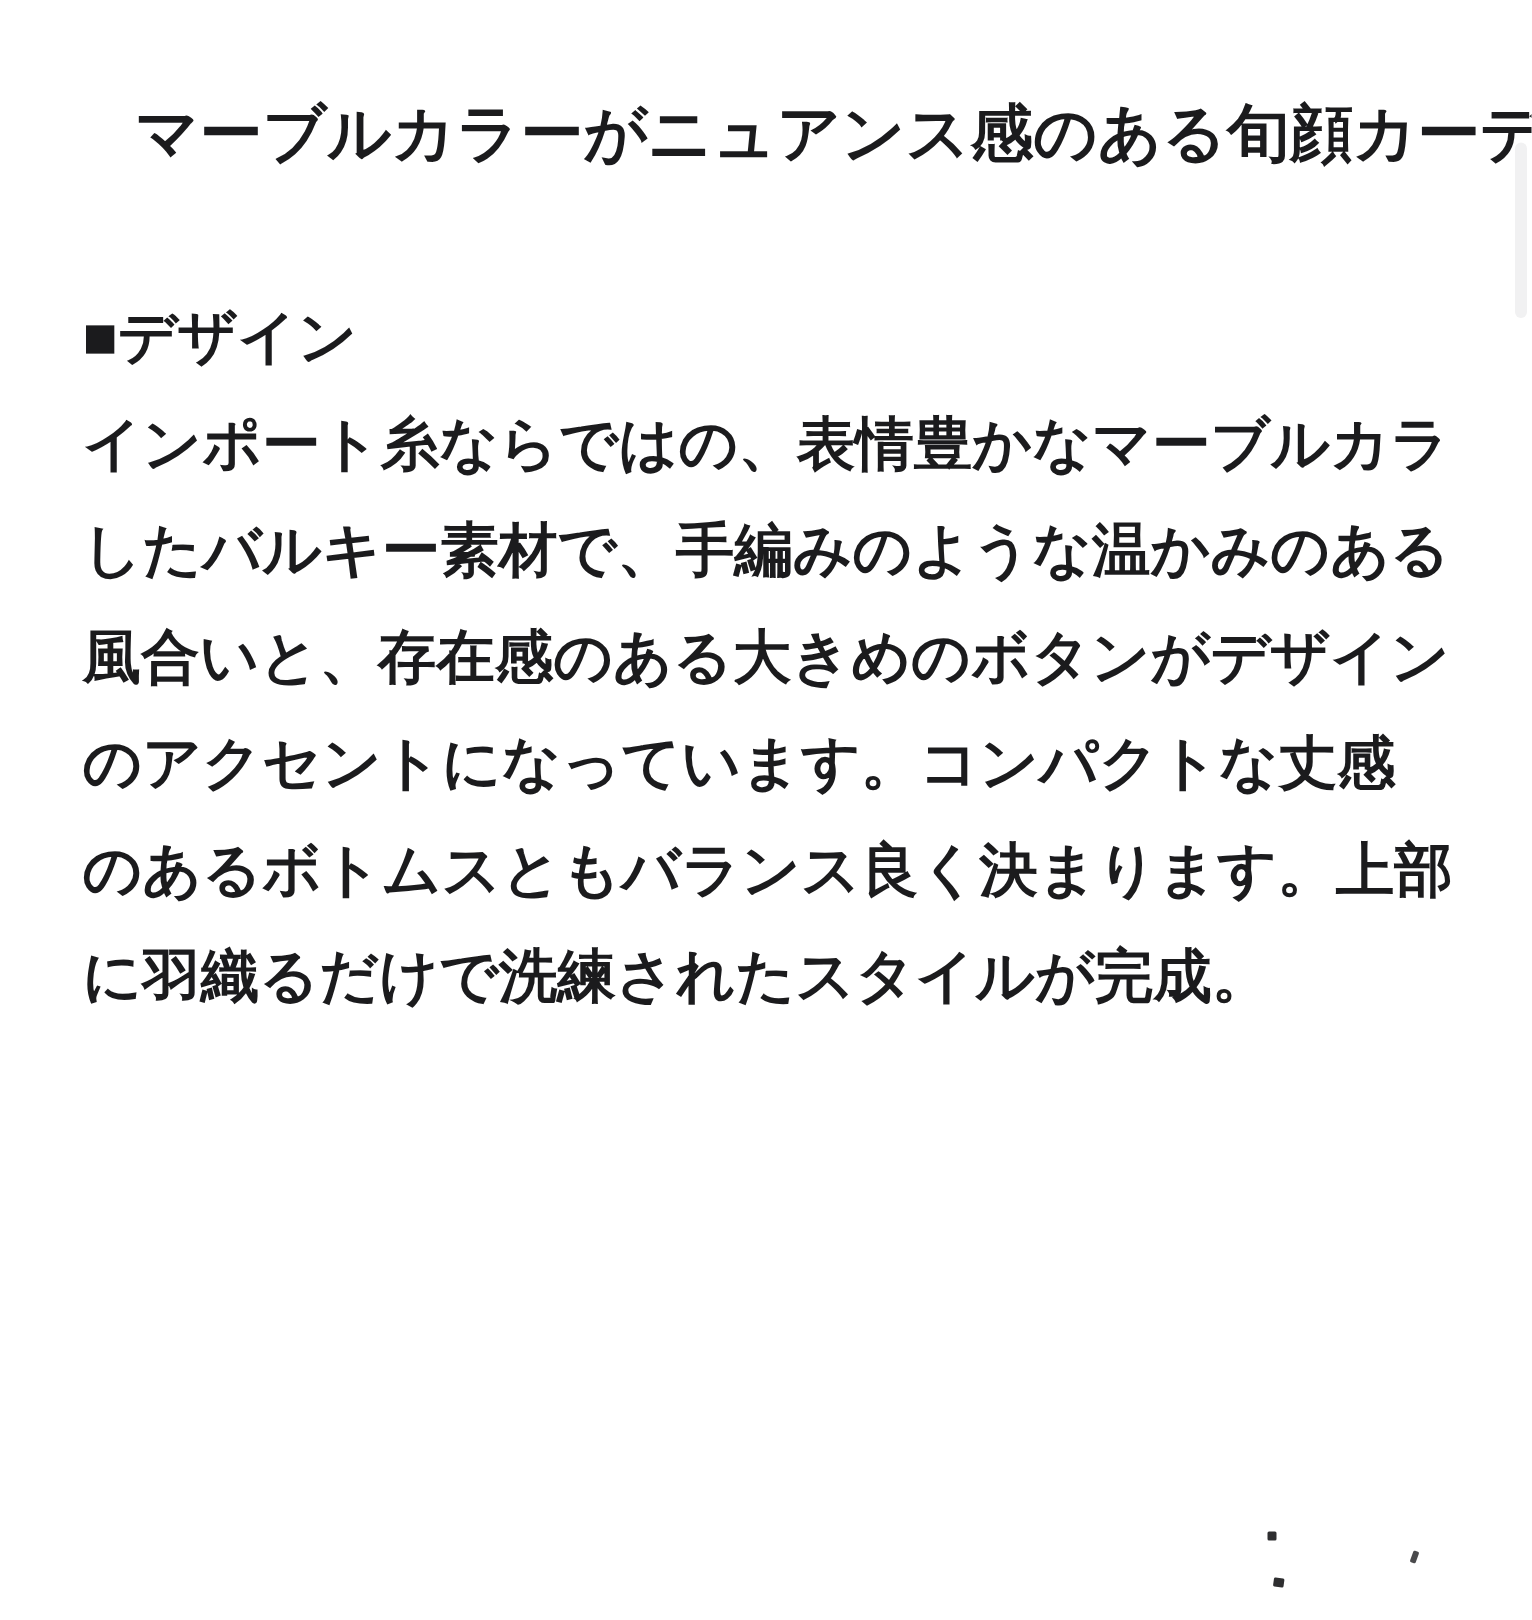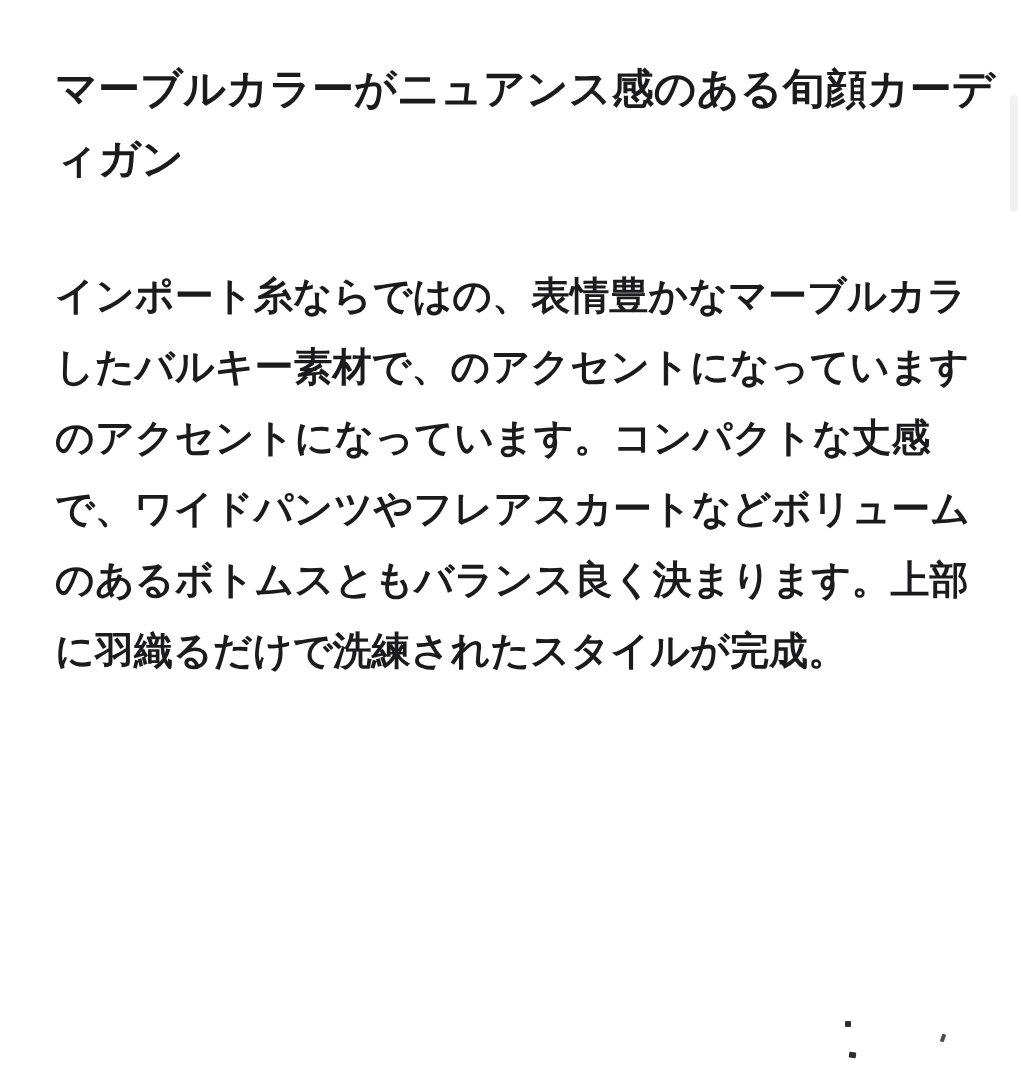--- a/index.html
+++ b/index.html
@@ -26,20 +26,21 @@
   .product-title {
     font-size: 42px;
     font-weight: 700;
     line-height: 70px;
     letter-spacing: 0px;
     color: #1b1b1d;
   }
   .title-line {
     display: block;
     white-space: nowrap;
+    margin-left: 35px;
   }
   .description {
     margin-top: 66px;
     font-size: 39px;
     line-height: 71px;
     letter-spacing: 0px;
     color: #1b1b1d;
   }
   .section-heading {
     display: block;
@@ -69,28 +70,28 @@
   .dot-2 { left: 849px; top: 1052px; width: 7px; height: 6px; transform: rotate(8deg); }
   .dot-3 { left: 941px; top: 1034px; width: 4px; height: 8px; transform: rotate(20deg); background: #4a4a4c; }
 </style>
 </head>
 <body>
 
 <div class="page">
 
   <h1 class="product-title">
     <span class="title-line">マーブルカラーがニュアンス感のある旬顔カーデ</span>
-    <span class="title-line">ィガン</span>
   </h1>
 
   <div class="description">
+    <span class="section-heading">■デザイン</span>
     <span class="desc-line">インポート糸ならではの、表情豊かなマーブルカラ</span>
-    <span class="desc-line">したバルキー素材で、のアクセントになっています</span>
+    <span class="desc-line">したバルキー素材で、手編みのような温かみのある</span>
+    <span class="desc-line">風合いと、存在感のある大きめのボタンがデザイン</span>
     <span class="desc-line">のアクセントになっています。コンパクトな丈感</span>
-    <span class="desc-line">で、ワイドパンツやフレアスカートなどボリューム</span>
     <span class="desc-line">のあるボトムスともバランス良く決まります。上部</span>
     <span class="desc-line">に羽織るだけで洗練されたスタイルが完成。</span>
   </div>
 
   <div class="scrollbar-thumb"></div>
 
   <div class="artifact-dot dot-1"></div>
   <div class="artifact-dot dot-2"></div>
   <div class="artifact-dot dot-3"></div>
 

